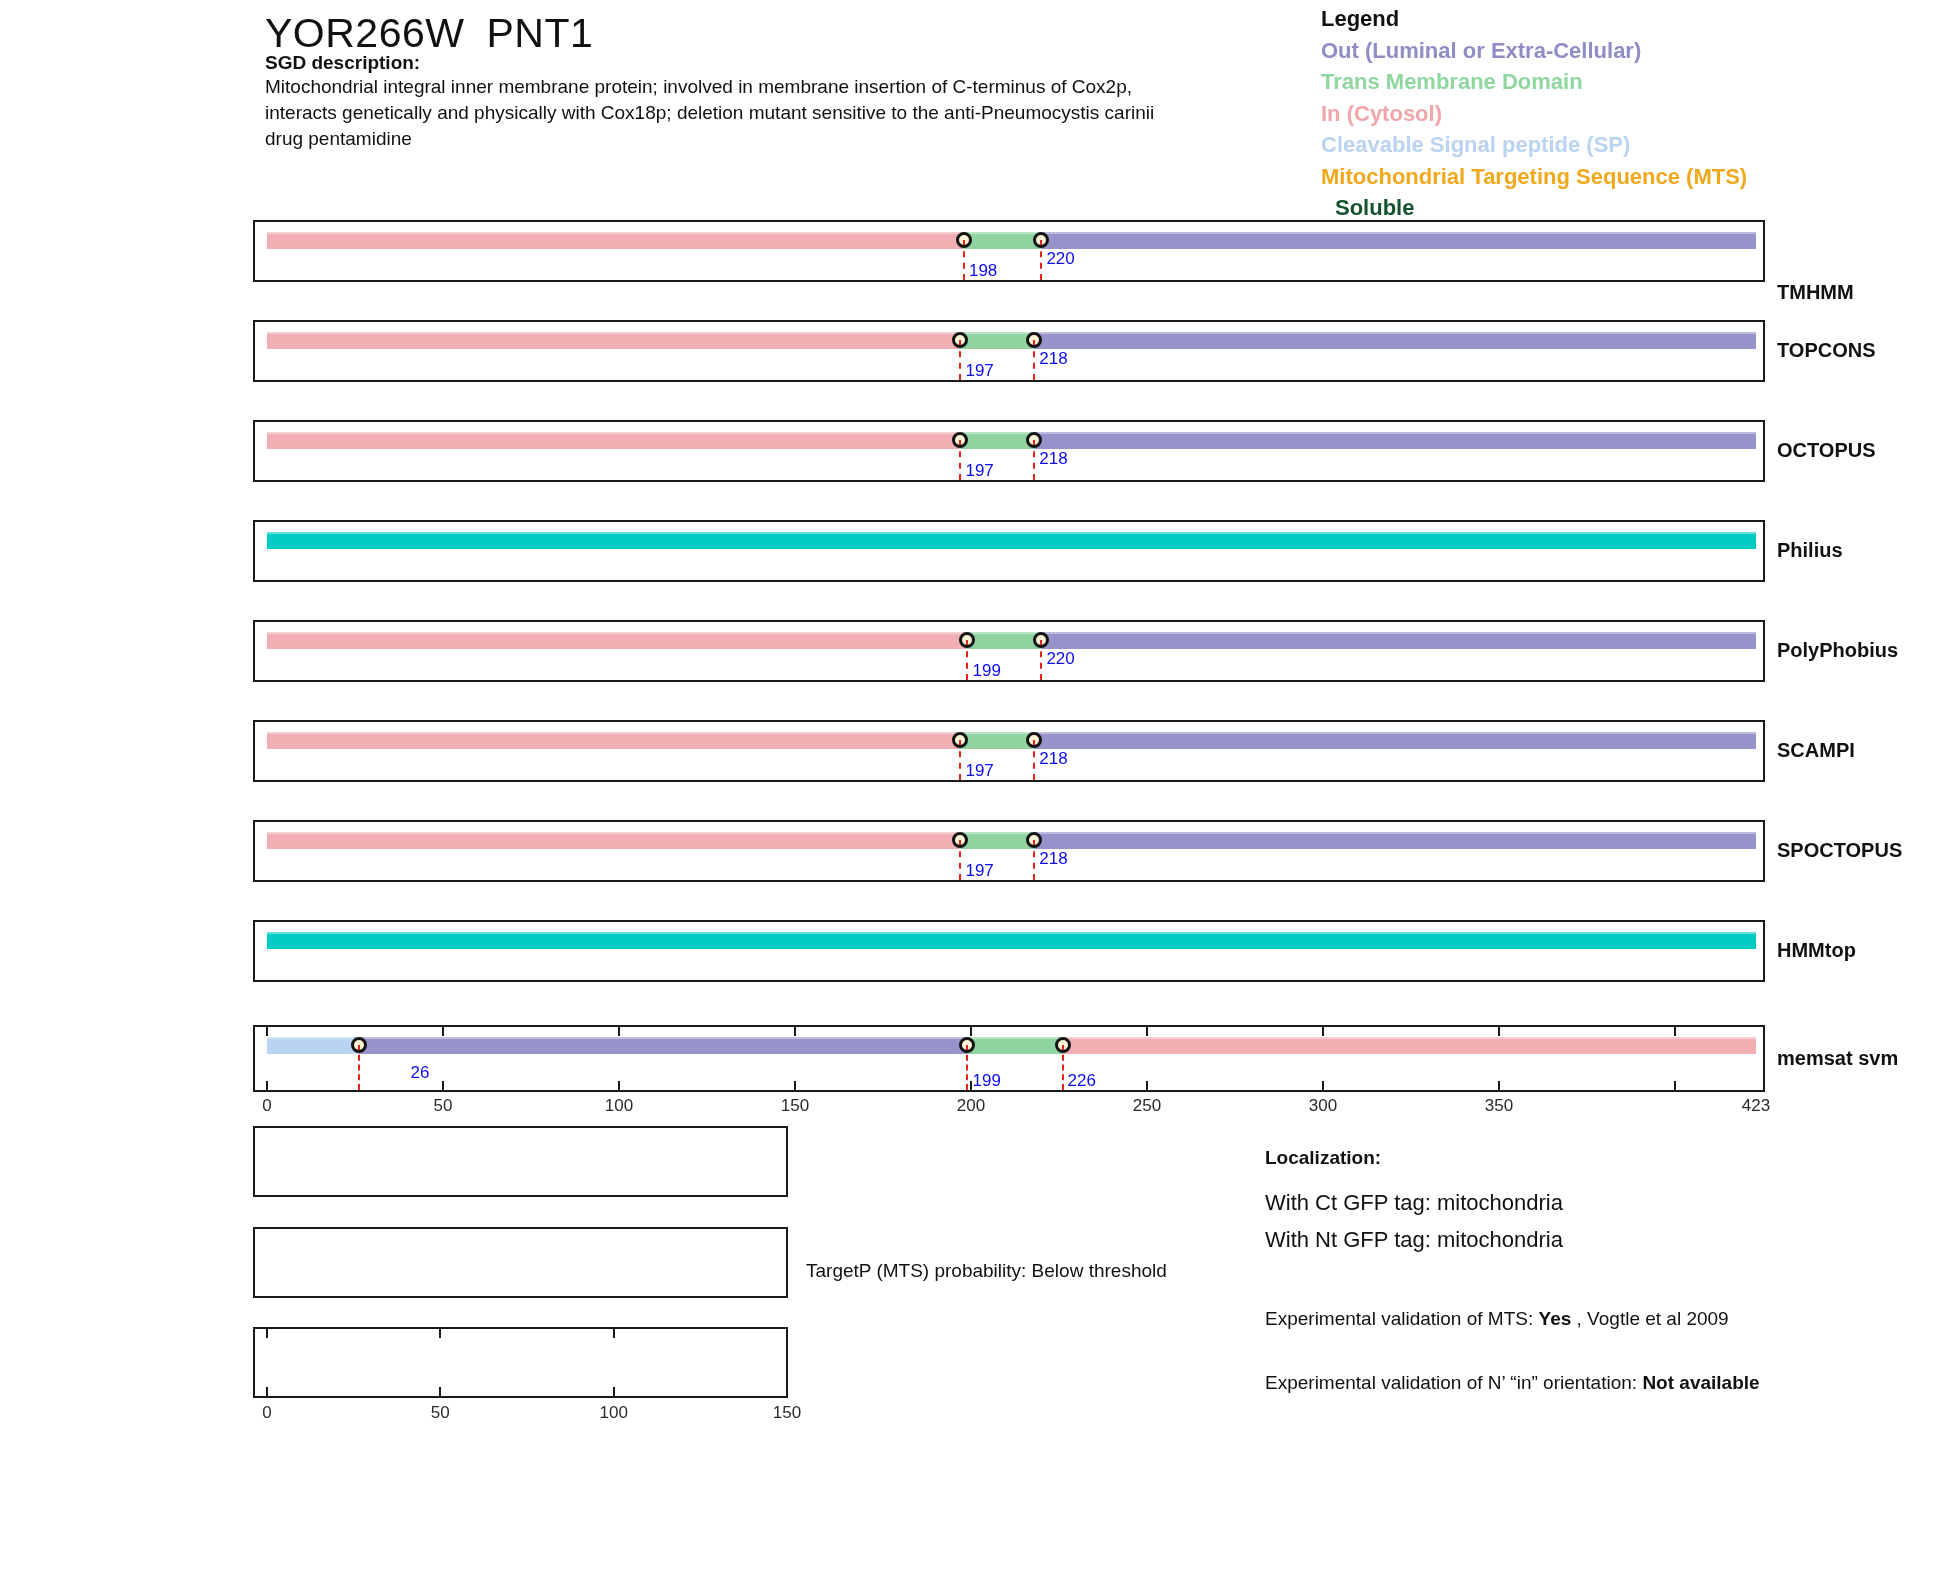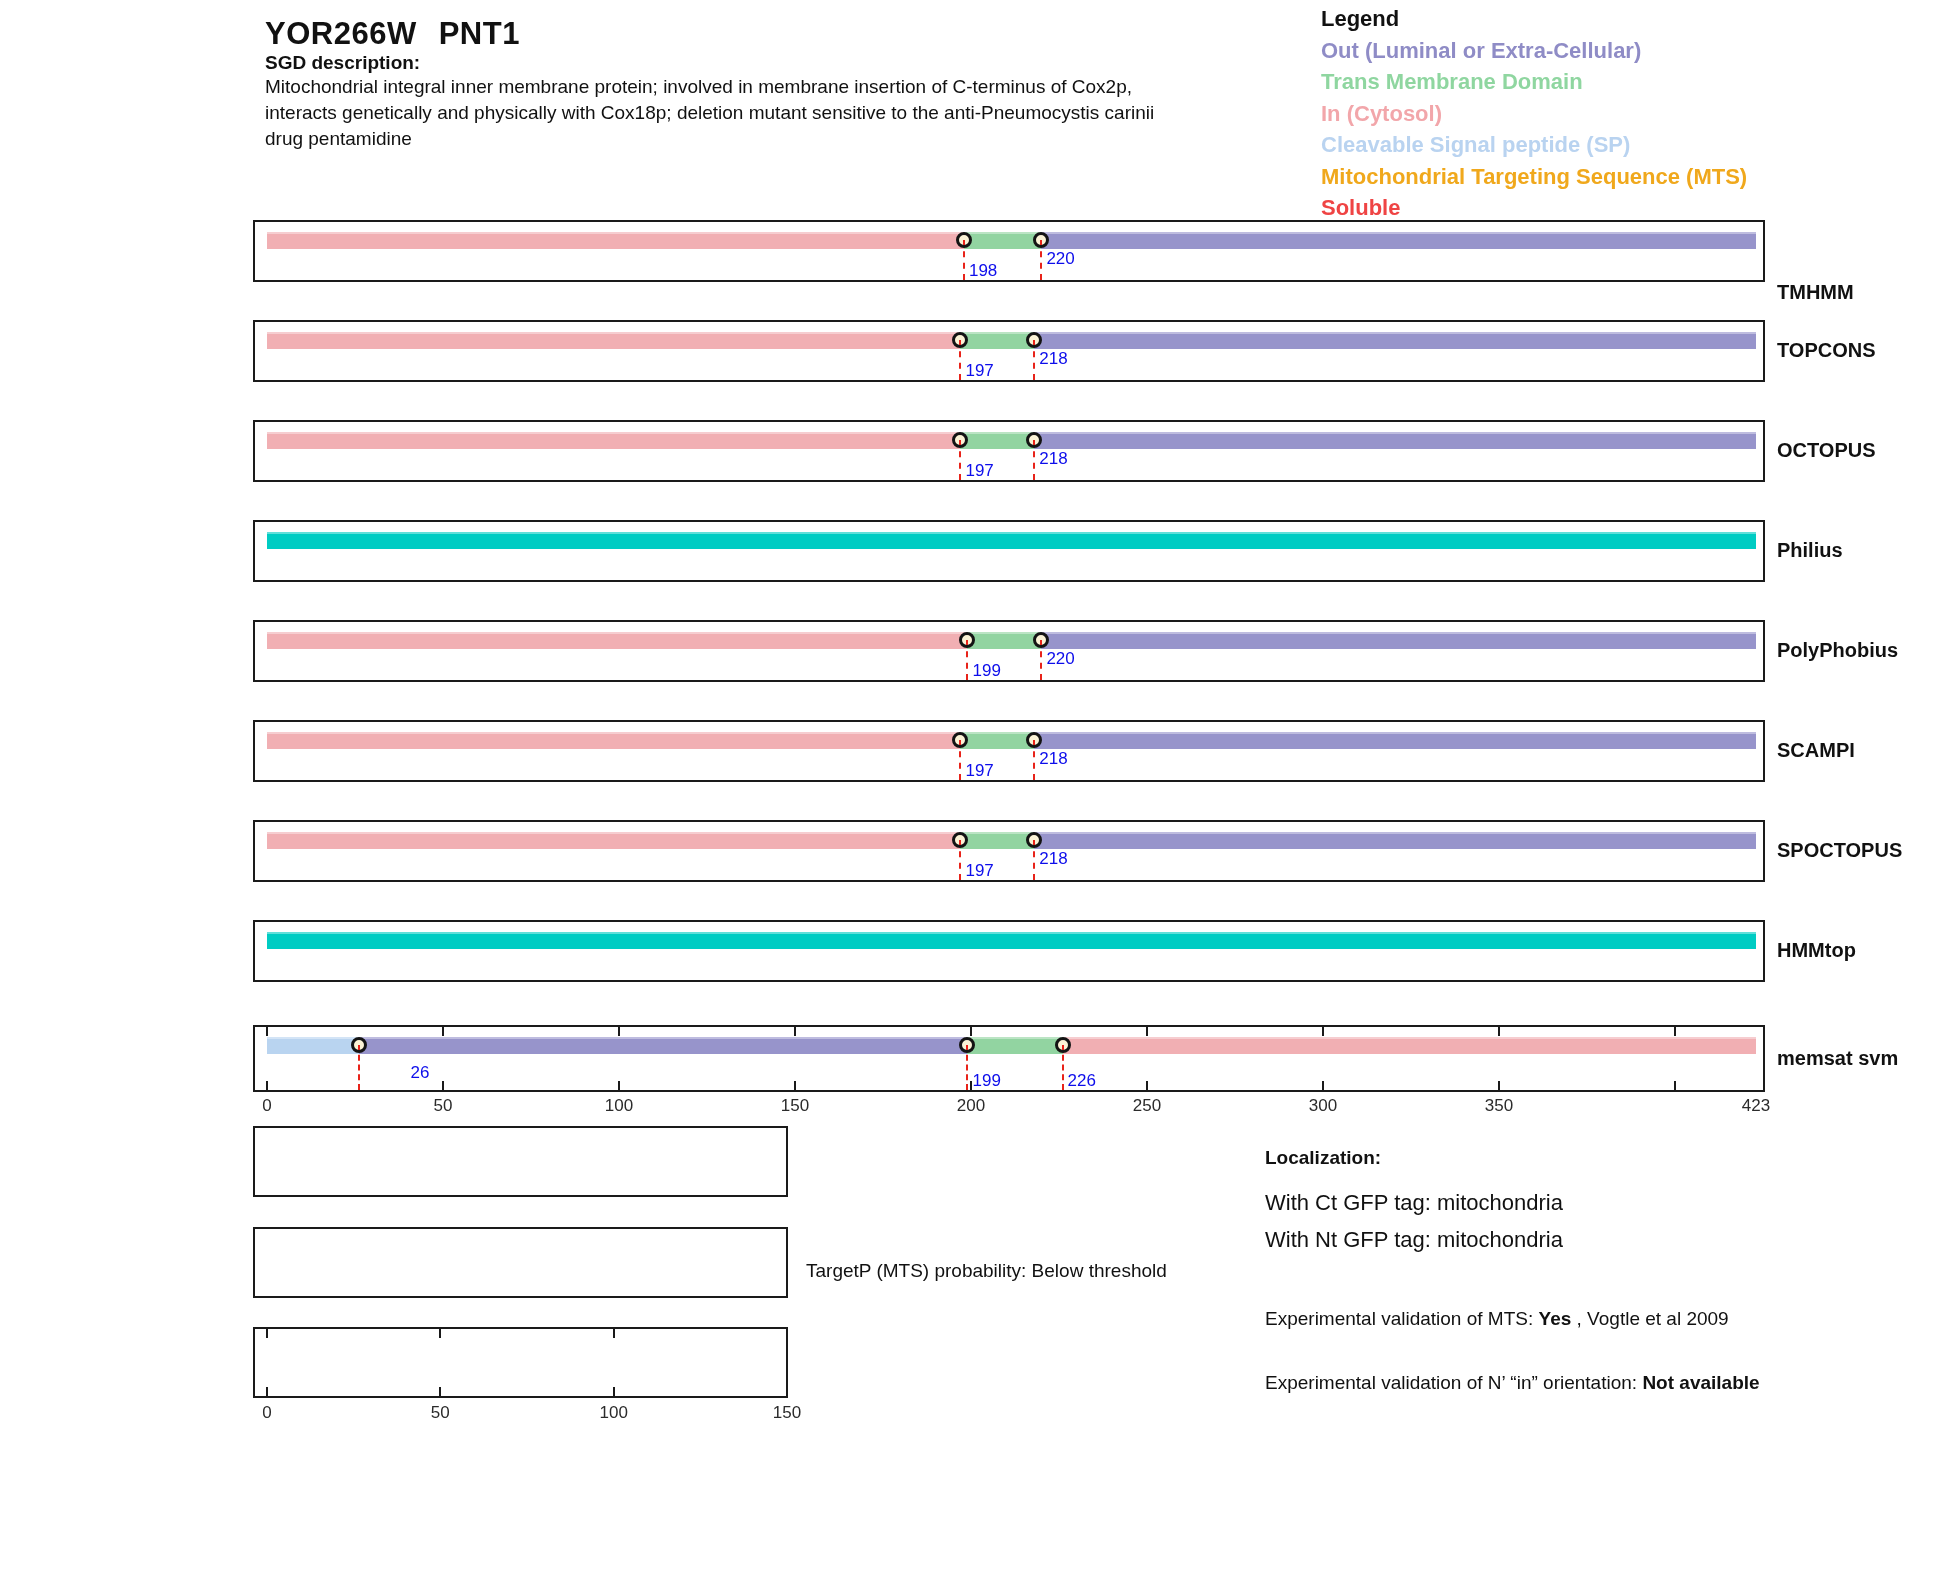--- a/index.html
+++ b/index.html
@@ -1,19 +1,19 @@
 <!DOCTYPE html>
 <html><head>
 <meta charset="utf-8">
 <style>
   html,body{margin:0;padding:0;background:#fff;}
   #page{position:relative;width:1950px;height:1573px;background:#ffffff;
         font-family:"Liberation Sans", sans-serif;color:#111;overflow:hidden;}
   .abs{position:absolute;}
-  .title{left:265px;top:16px;font-size:31px;font-weight:bold;letter-spacing:0.5px;}
+  .title{left:265px;top:10px;font-size:41px;font-weight:normal;letter-spacing:0.5px;}
   .title .gene{margin-left:22px;}
   .sgd-label{left:265px;top:52px;font-size:19px;font-weight:bold;}
   .desc{left:265px;top:74px;font-size:19px;line-height:26px;}
   .legend{left:1321px;top:3px;font-size:22px;font-weight:bold;line-height:31.5px;}
   .legend .legend-title{color:#111;}
   .track-box{box-sizing:border-box;border:2px solid #1a1a1a;background:#fff;}
   .seg{position:absolute;box-shadow:inset 0 2px 0 rgba(255,255,255,0.38);}
   .marker{position:absolute;width:10px;height:10px;border:3px solid #141414;border-radius:50%;
           background:#FBF3D6;z-index:3;}
   .mini-dash{position:absolute;width:2px;height:5px;z-index:4;}
@@ -49,21 +49,21 @@
     </div>
 
   <div class="abs legend">
     <div class="legend-title">Legend</div>
     <div id="legend-items">
         <div style="color: rgb(143, 140, 198);">Out (Luminal or Extra-Cellular)</div>
         <div style="color: rgb(143, 214, 160);">Trans Membrane Domain</div>
         <div style="color: rgb(242, 166, 170);">In (Cytosol)</div>
         <div style="color: rgb(185, 211, 240);">Cleavable Signal peptide (SP)</div>
         <div style="color: rgb(240, 168, 28);">Mitochondrial Targeting Sequence (MTS)</div>
-        <div style="color: #ef4444;">Soluble</div>
+        <div style="color: #14532d; margin-left: 14px;">Soluble</div>
       </div>
   </div>
 
   <div id="tracks">
       <div class="abs track-box" style="left: 253px; top: 220px; width: 1512px; height: 62px; border-color: rgb(26, 26, 26);">
         <div class="seg" style="left: 12px; top: 10px; width: 696.96px; height: 17px; background: rgb(241, 175, 179);"></div>
         <div class="seg" style="left: 708.96px; top: 10px; width: 77.44px; height: 17px; background: rgb(146, 212, 161);"></div>
         <div class="seg" style="left: 786.4px; top: 10px; width: 714.56px; height: 17px; background: rgb(151, 148, 203);"></div>
         <div class="guide" style="left: 707.96px; top: 18px; height: 40px; border-left-color: rgb(232, 35, 26);"></div>
         <div class="marker" style="left: 700.96px; top: 10px; background: rgb(251, 243, 214); border-color: rgb(20, 20, 20);"></div>

